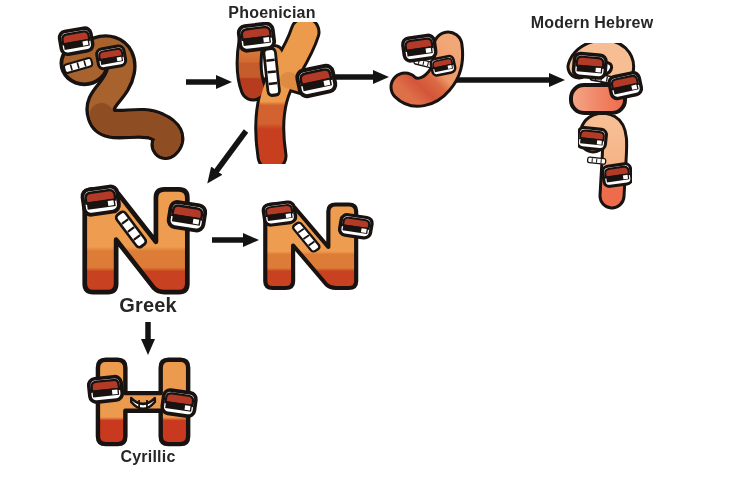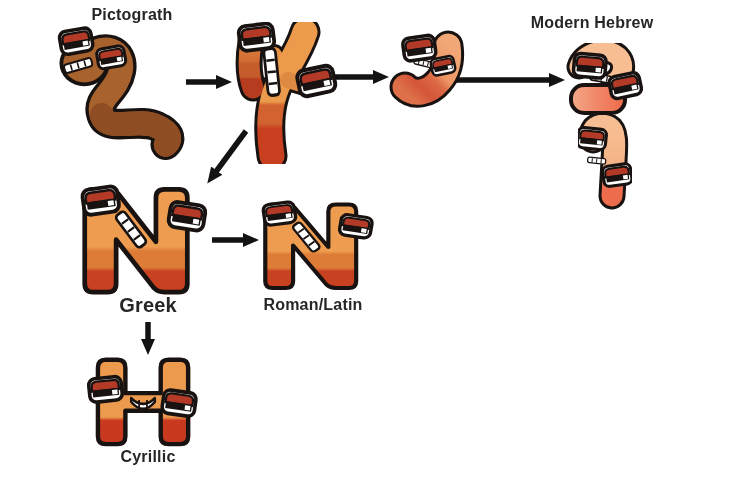--- a/index.html
+++ b/index.html
@@ -47,24 +47,23 @@
       </linearGradient>
       <g id="letterN-full">
         <path d="M10,100 Q10,108 18,108 L32,108 Q40,108 40,100 L40,58 L76,104 Q80,108 86,108 L100,108 Q108,108 108,100 L108,18 Q108,10 100,10 L86,10 Q78,10 78,18 L78,60 L42,14 Q38,10 32,10 L18,10 Q10,10 10,18 Z" fill="url(#gradN)" stroke="#181210" stroke-width="4.5" stroke-linejoin="round"></path>
         <use href="#teeth-row" transform="translate(47,30) rotate(53) scale(1.05,0.95)"></use>
         <use href="#eye" transform="translate(7,11) rotate(-8) scale(0.93)"></use>
         <use href="#eye" transform="translate(93,21) rotate(9) scale(0.93)"></use>
       </g>
     </defs>
   </svg>
 
-  <div class="label" style="left:132px;top:6px">Pictograth</div>
+  <div class="label" style="left:272px;top:4px">Phoenician</div>
   <div class="label" style="left:592px;top:14px">Modern Hebrew</div>
   <div class="label" style="left:148px;top:294px;font-size:20px">Greek</div>
-  <div class="label" style="left:313px;top:296px">Roman/Latin</div>
   <div class="label" style="left:148px;top:448px">Cyrillic</div>
 
   <svg id="arrow-layer" width="755" height="477" viewBox="0 0 755 477">
     <line x1="186" y1="82" x2="219" y2="82" stroke="#131313" stroke-width="5.5" marker-end="url(#arrowhead)"></line>
     <line x1="318" y1="77" x2="376" y2="77" stroke="#131313" stroke-width="5.5" marker-end="url(#arrowhead)"></line>
     <line x1="452" y1="80" x2="552" y2="80" stroke="#131313" stroke-width="5.5" marker-end="url(#arrowhead)"></line>
     <line x1="246" y1="131" x2="215" y2="173" stroke="#131313" stroke-width="5.5" marker-end="url(#arrowhead)"></line>
     <line x1="212" y1="240" x2="246" y2="240" stroke="#131313" stroke-width="5.5" marker-end="url(#arrowhead)"></line>
     <line x1="148" y1="322" x2="148" y2="342" stroke="#131313" stroke-width="5.5" marker-end="url(#arrowhead)"></line>
   </svg>

